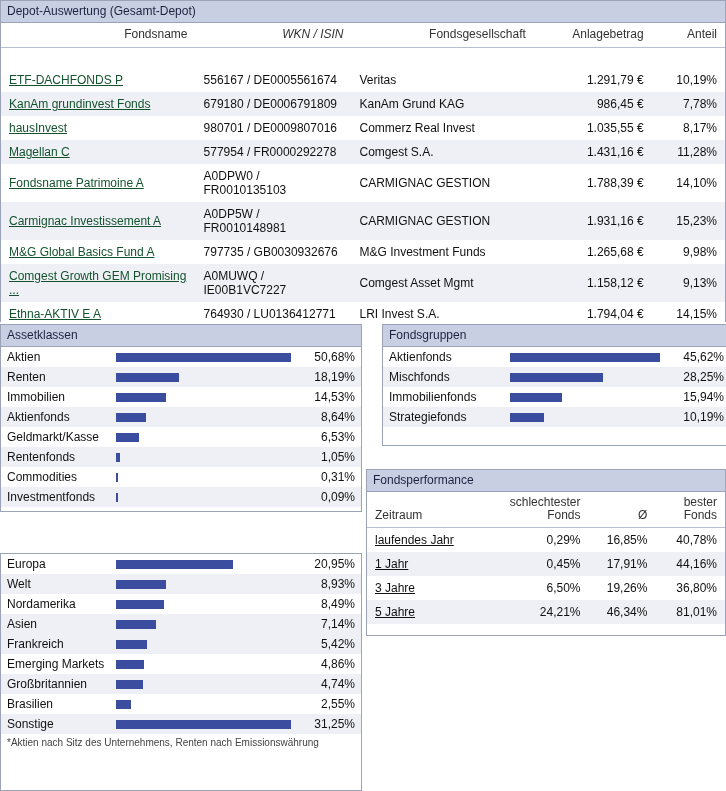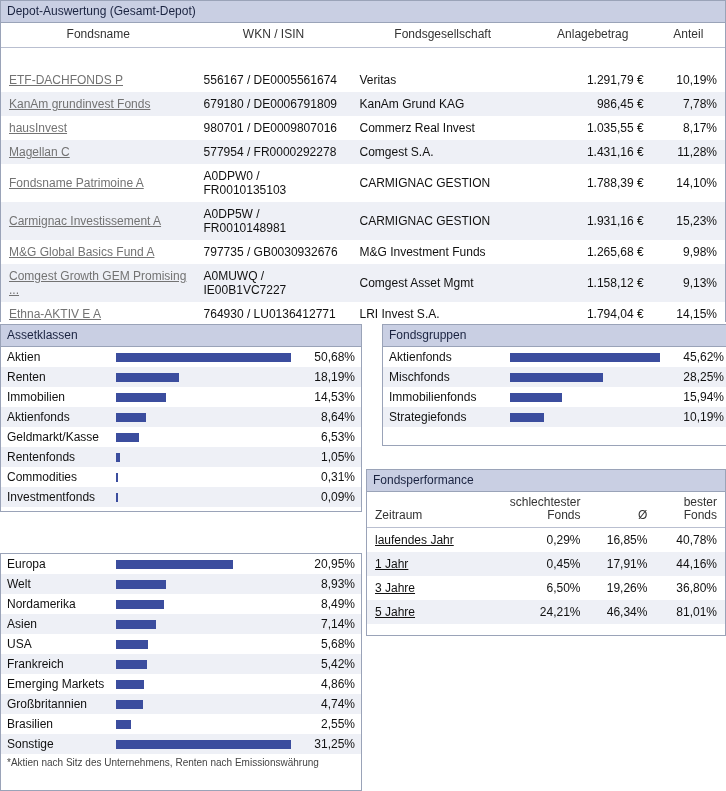--- a/index.html
+++ b/index.html
@@ -45,36 +45,36 @@
     height: 322px;
   }
   table.grid {
     width: 100%;
     border-collapse: collapse;
     font-size: 12px;
   }
   table.grid th {
     font-weight: normal;
     color: #333333;
-    text-align: center;
+    text-align: right;
     padding: 4px 8px 6px 8px;
     border-bottom: 1px solid #b9bfd0;
     vertical-align: bottom;
     background: #ffffff;
   }
   table.grid td {
     padding: 5px 8px;
     vertical-align: middle;
     border: none;
   }
   .row-alt td { background: #eef0f6; }
   .row-norm td { background: #ffffff; }
   .num { text-align: right; white-space: nowrap; }
   .fondsname a {
-    color: #737373;
+    color: #14532d;
     text-decoration: underline;
     cursor: pointer;
   }
   .sum-row td {
     background: #ffffff;
     padding-top: 16px;
     padding-bottom: 6px;
     color: #222;
   }
   .sum-label { text-align: right; }
@@ -144,21 +144,21 @@
 <body>
 
 <div id="page">
 
   <div class="panel" id="depot">
     <div class="panel-title">Depot-Auswertung (Gesamt-Depot)</div>
     <table class="grid">
       <thead>
         <tr>
           <th style="width:205px;">Fondsname</th>
-          <th style="width:155px;">WKN / ISIN</th>
+          <th style="width:155px;font-style:italic;">WKN / ISIN</th>
           <th style="width:185px;">Fondsgesellschaft</th>
           <th class="num" style="width:110px;">Anlagebetrag</th>
           <th class="num" style="width:60px;">Anteil</th>
         </tr>
       </thead>
       <tbody>
         <tr class="spacer-row">
             <td colspan="5"></td>
           </tr>
 
@@ -433,29 +433,20 @@
         </tr>
         <tr class="alt">
           <td class="lbl">Asien</td>
           <td class="barcell">
               <span class="barwrap">
                 <span class="bar" style="width: 22.848%;"></span>
               </span>
             </td>
           <td class="pct">7,14%</td>
         </tr>
-        <tr>
-          <td class="lbl">USA</td>
-          <td class="barcell">
-              <span class="barwrap">
-                <span class="bar" style="width: 18.176%;"></span>
-              </span>
-            </td>
-          <td class="pct">5,68%</td>
-        </tr>
         <tr class="alt">
           <td class="lbl">Frankreich</td>
           <td class="barcell">
               <span class="barwrap">
                 <span class="bar" style="width: 17.344%;"></span>
               </span>
             </td>
           <td class="pct">5,42%</td>
         </tr>
         <tr>

